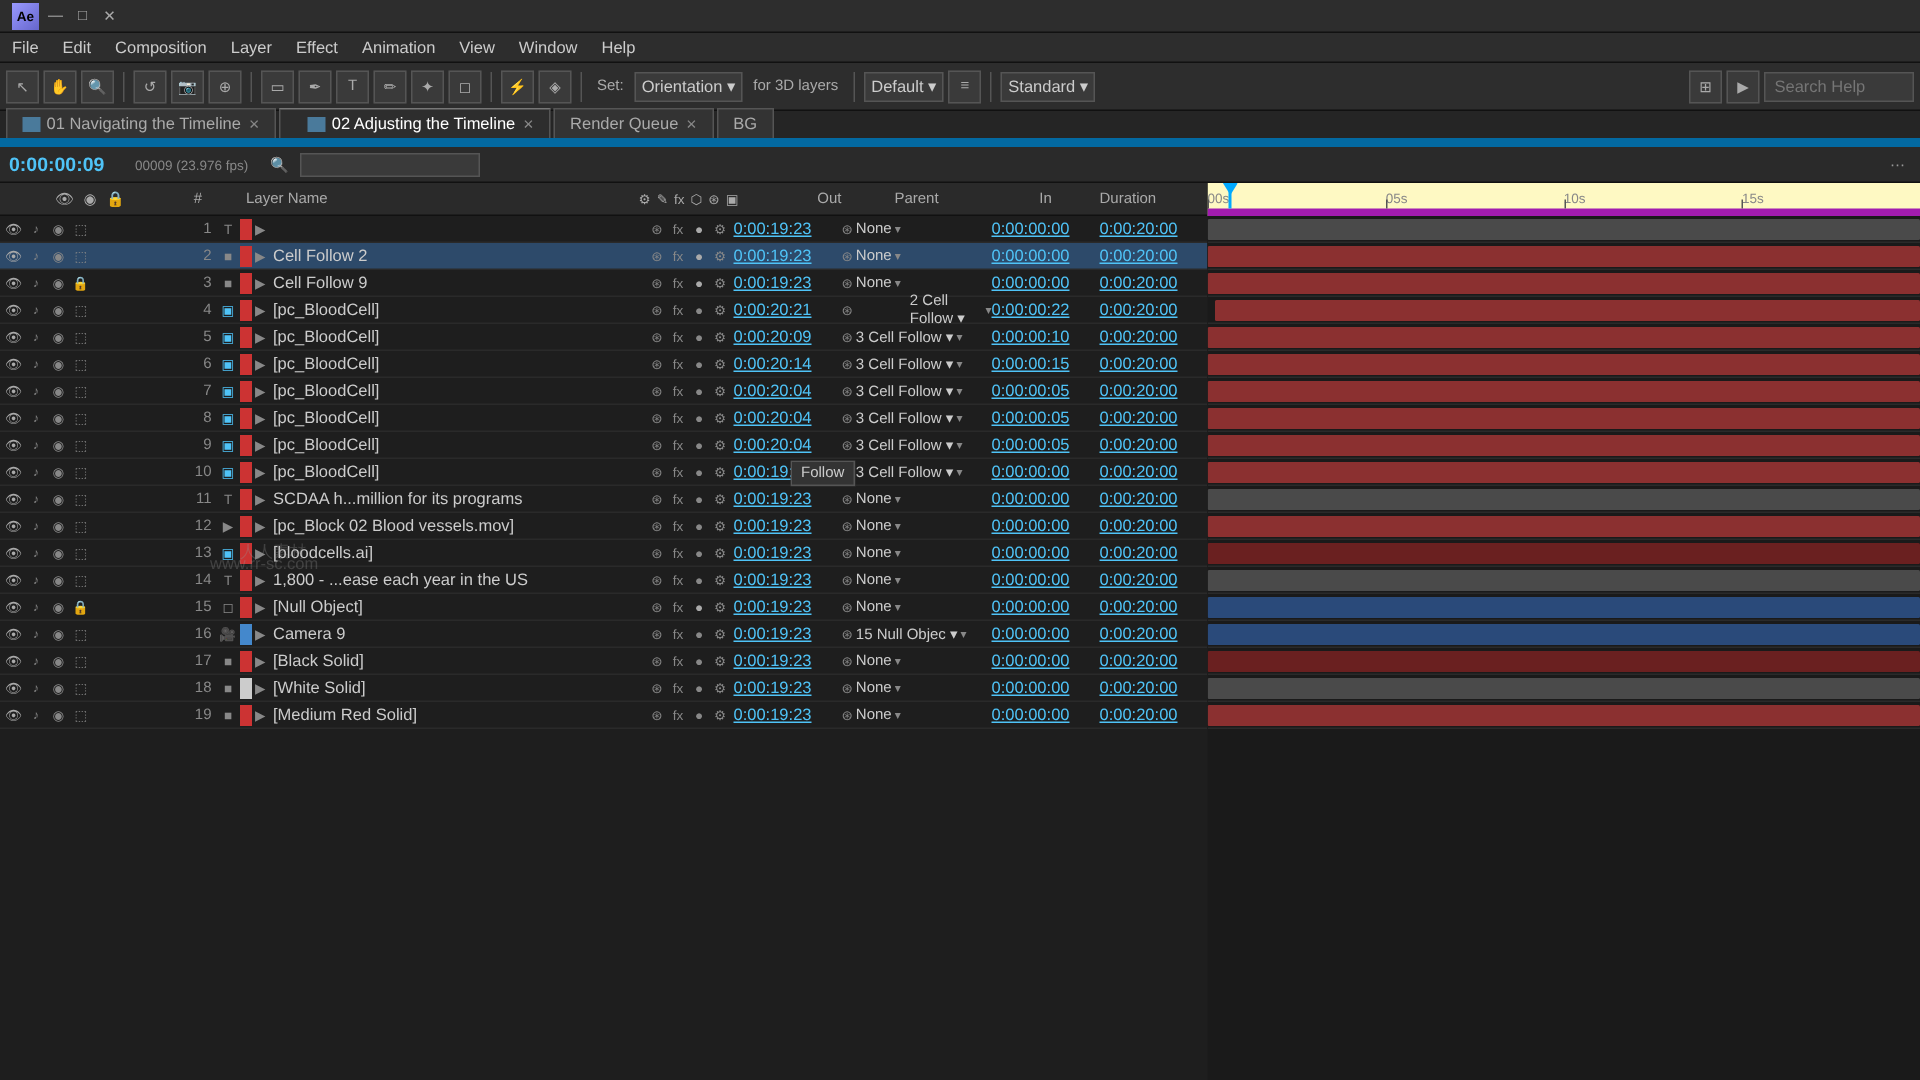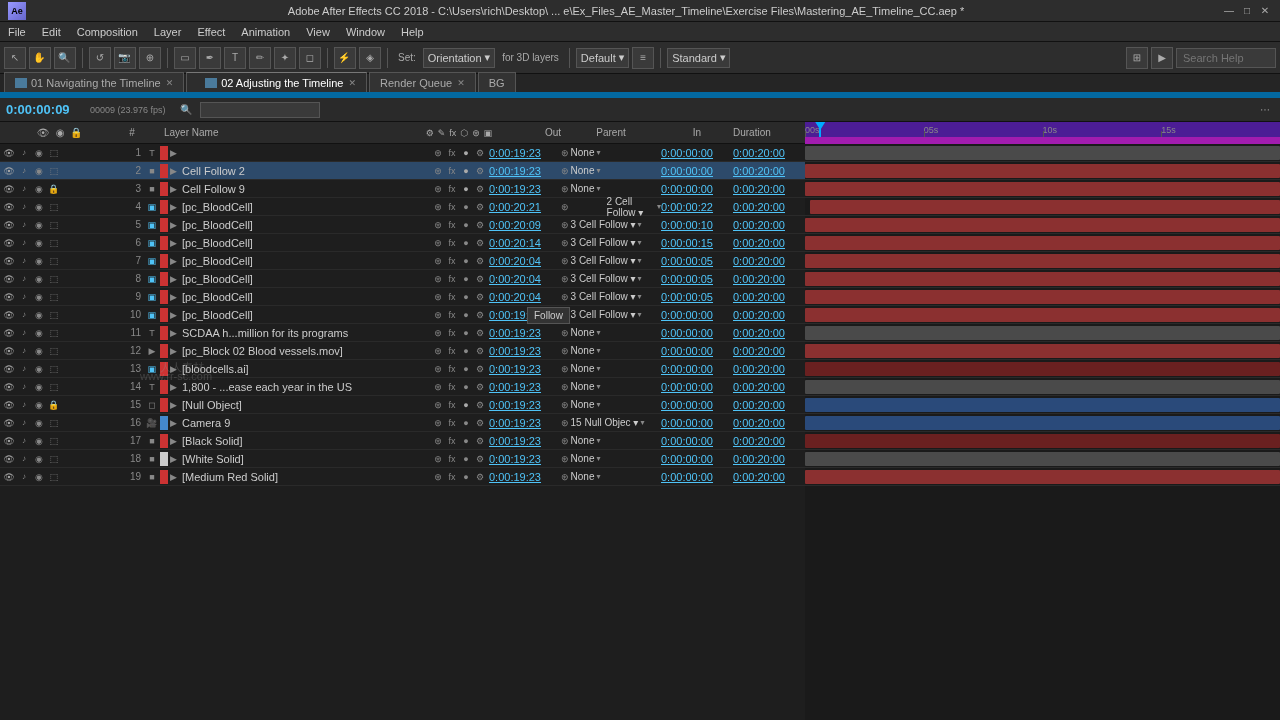--- a/index.html
+++ b/index.html
@@ -398,22 +398,22 @@
     #timeline-right {
       flex: 1;
       display: flex;
       flex-direction: column;
       background: #1a1a1a;
       overflow: hidden;
     }
 
     #tl-ruler {
       height: 22px;
-      background: #4c1d95;
-      border-bottom: 7px solid #a21caf;
+      background: #fef9c3;
+      border-bottom: 5px solid #a21caf;
       position: relative;
       display: flex;
       align-items: flex-end;
       padding-bottom: 2px;
     }
     .ruler-mark {
       position: absolute;
       bottom: 2px;
       font-size: 9px;
       color: #888;
@@ -520,21 +520,20 @@
       display: flex;
       align-items: center;
       justify-content: center;
     }
   </style>
 </head>
 <body>
 
 <div id="title-bar">
   <div id="ae-logo">Ae</div>
-  <span class="title-text">Adobe After Effects CC 2018 - C:\Users\rich\Desktop\ ... e\Ex_Files_AE_Master_Timeline\Exercise Files\Mastering_AE_Timeline_CC.aep *</span>
   <div class="win-controls">
     <span class="win-btn">—</span>
     <span class="win-btn">□</span>
     <span class="win-btn">✕</span>
   </div>
 </div>
 
 <div id="menu-bar">
 <span>File</span>
     <span>Edit</span>

